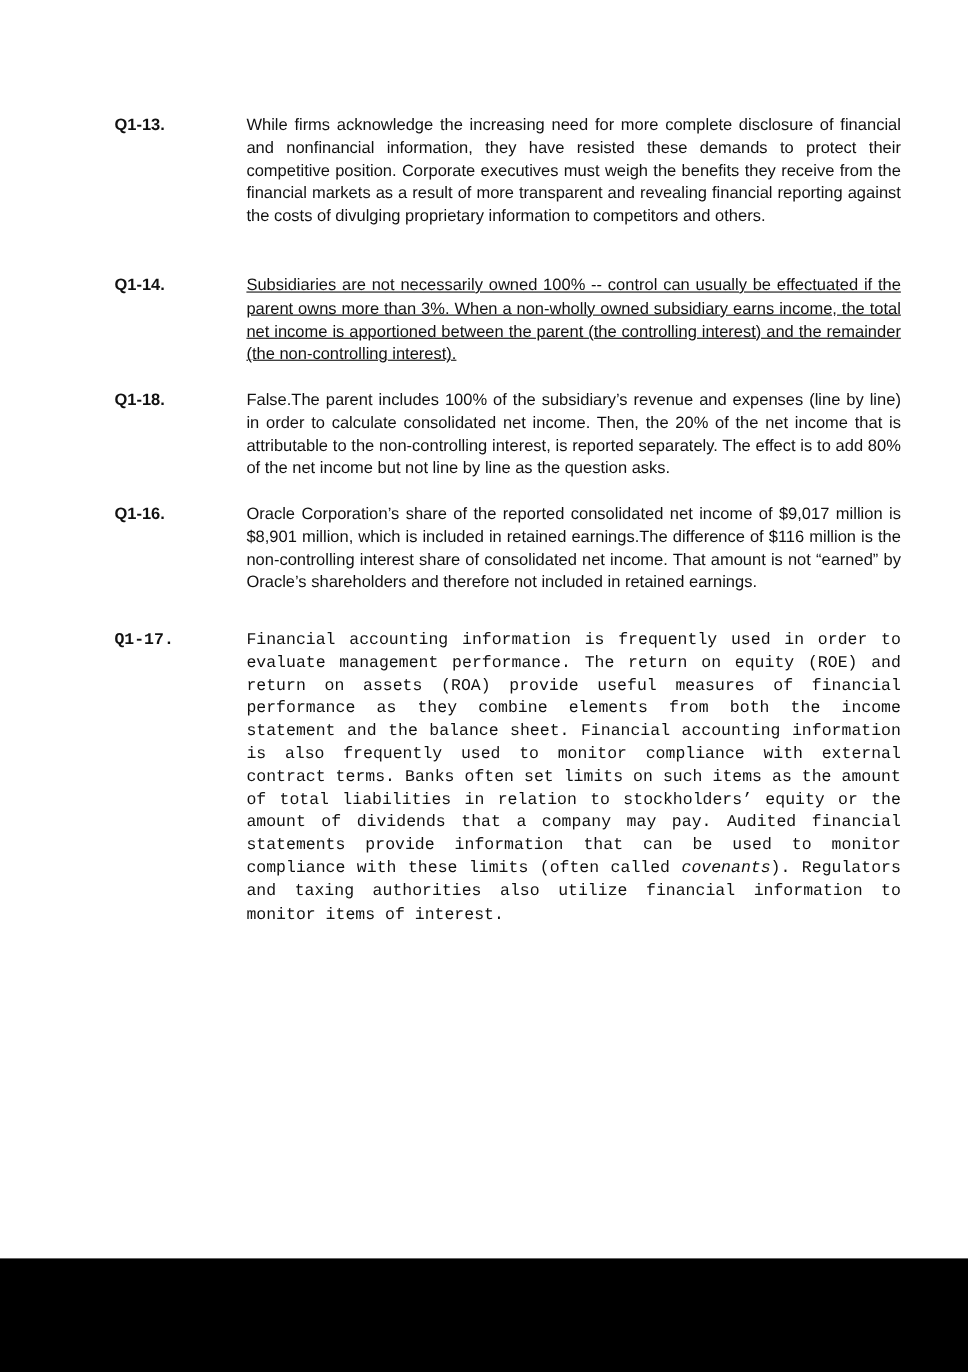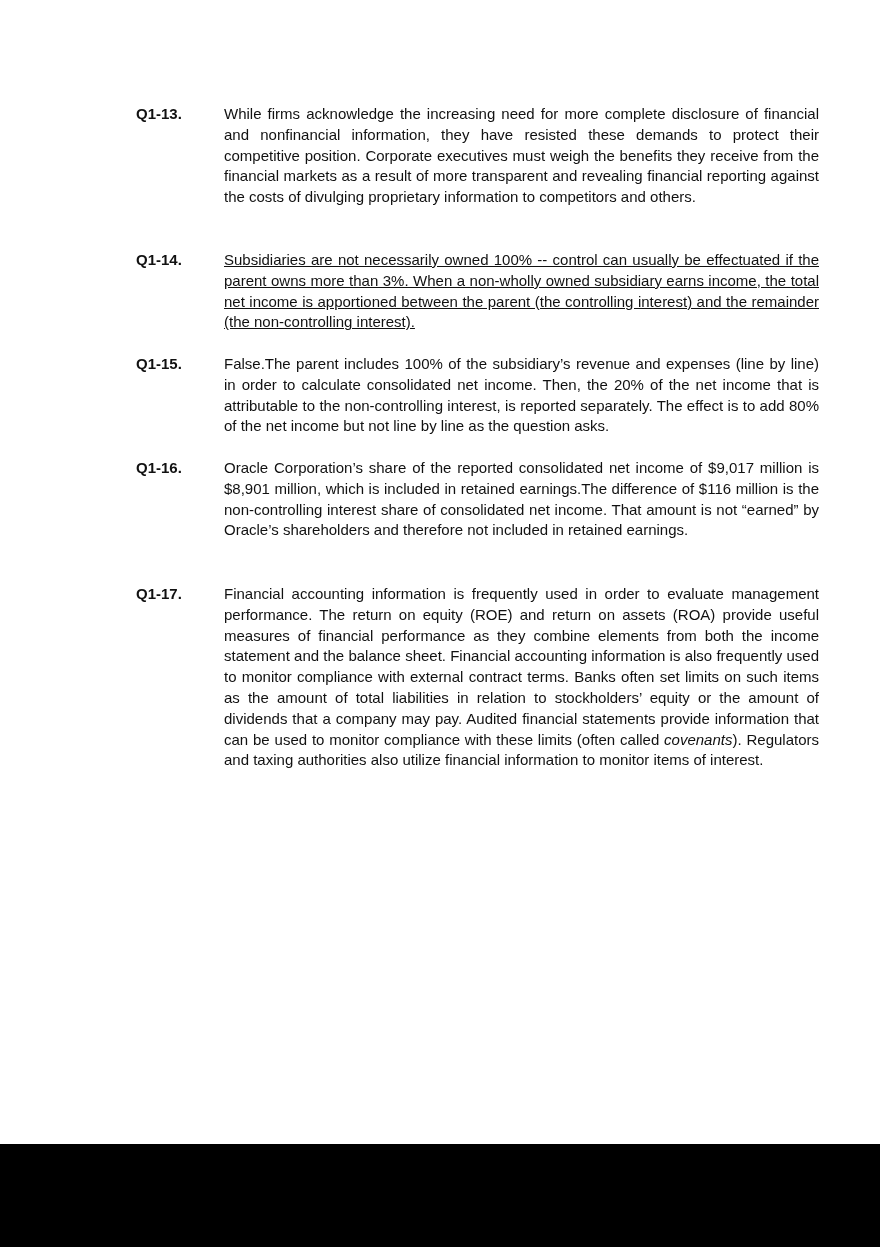--- a/index.html
+++ b/index.html
@@ -1,49 +1,49 @@
 <!DOCTYPE html>
 <html><head>
 <meta charset="utf-8">
 <style>
   html, body { margin:0; padding:0; }
   body { width:880px; height:1247px; background:#ffffff; position:relative; overflow:hidden;
          font-family:"Liberation Sans", sans-serif; color:#111; }
   .page { position:absolute; left:0; top:0; width:880px; height:1144px; background:#fff; }
   .black-band { position:absolute; left:0; top:1144px; width:880px; height:103px; background:#000; }
   .qa { position:absolute; left:104px; width:672px; }
-  .qa-label { position:absolute; left:0; top:0; font-weight:bold; font-size:15px; line-height:20.8px;margin-left:32px; }
+  .qa-label { position:absolute; left:0; top:0; font-weight:bold; font-size:15px; line-height:20.8px; }
   .qa-body { margin-left:120px; width:595px; font-size:15px; line-height:20.8px; text-align:justify; }
   .qa-body em { font-style:italic; }
 </style>
 </head>
 <body>
 
 <div class="page">
 
   <div class="qa" style="top:104px;">
     <div class="qa-label">Q1-13.</div>
     <div class="qa-body">While firms acknowledge the increasing need for more complete disclosure of financial and nonfinancial information, they have resisted these demands to protect their competitive position. Corporate executives must weigh the benefits they receive from the financial markets as a result of more transparent and revealing financial reporting against the costs of divulging proprietary information to competitors and others.</div>
   </div>
 
   <div class="qa" style="top:250px;text-decoration:underline;">
     <div class="qa-label">Q1-14.</div>
     <div class="qa-body">Subsidiaries are not necessarily owned 100% -- control can usually be effectuated if the parent owns more than 3%. When a non-wholly owned subsidiary earns income, the total net income is apportioned between the parent (the controlling interest) and the remainder (the non-controlling interest).</div>
   </div>
 
   <div class="qa" style="top:354px;">
-    <div class="qa-label">Q1-15.</div>
+    <div class="qa-label">Q1-18.</div>
     <div class="qa-body">False.The parent includes 100% of the subsidiary’s revenue and expenses (line by line) in order to calculate consolidated net income. Then, the 20% of the net income that is attributable to the non-controlling interest, is reported separately.  The effect is to add 80% of the net income but not line by line as the question asks.</div>
   </div>
 
   <div class="qa" style="top:458px;">
     <div class="qa-label">Q1-16.</div>
     <div class="qa-body">Oracle Corporation’s share of the reported consolidated net income of $9,017 million is $8,901 million, which is included in retained earnings.The difference of $116 million is the non-controlling interest share of consolidated net income. That amount is not “earned” by Oracle’s shareholders and therefore not included in retained earnings.</div>
   </div>
 
-  <div class="qa" style="top:584px;">
+  <div class="qa" style="top:572px;font-family:Liberation Mono, monospace;">
     <div class="qa-label">Q1-17.</div>
     <div class="qa-body"><span>Financial accounting information is frequently used in order to evaluate management performance. The return on equity (ROE) and return on assets (ROA) provide useful measures of financial performance as they combine elements from both the income statement and the balance sheet. Financial accounting information is also frequently used to monitor compliance with external contract terms. Banks often set limits on such items as the amount of total liabilities in relation to stockholders’ equity or the amount of dividends that a company may pay. Audited financial statements provide information that can be used to monitor compliance with these limits (often called </span><em>covenants</em><span>). Regulators and taxing authorities also utilize financial information to monitor items of interest.</span></div>
   </div>
 
 </div>
 
 <div class="black-band"></div>
 
 </body></html>

